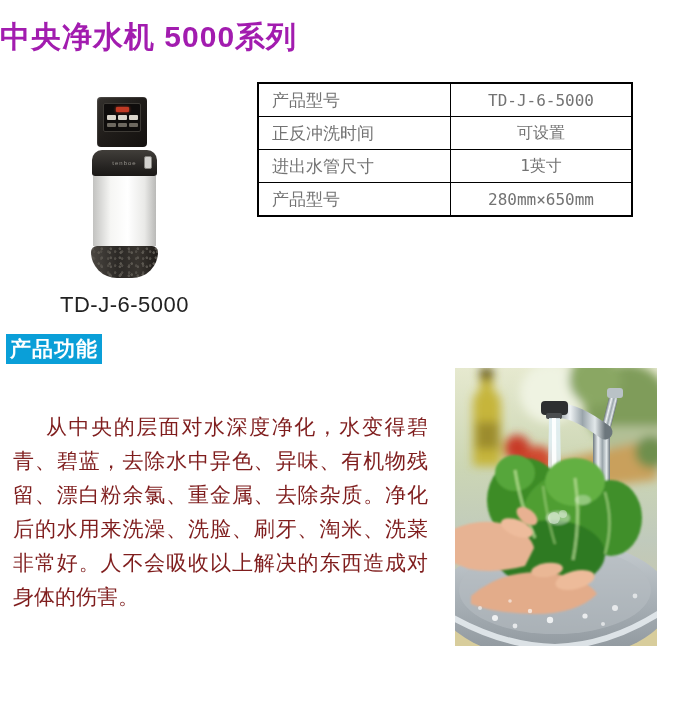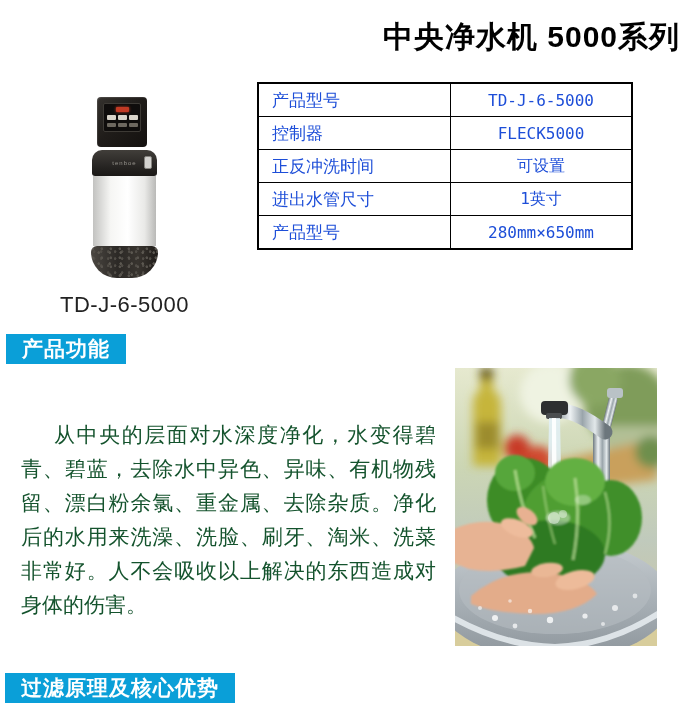--- a/index.html
+++ b/index.html
@@ -2,22 +2,22 @@
 <html><head>
 <meta charset="utf-8">
 <style>
   html,body{margin:0;padding:0;background:#ffffff;}
   .page{
     position:relative;width:680px;height:706px;background:#ffffff;overflow:hidden;
     font-family:"Liberation Sans","DejaVu Sans",sans-serif;color:#1a1a1a;
   }
   
   .title{
-    position:absolute;top:17px;left:0;right:0;margin:0;text-align:right;
-    font-size:30px;font-weight:700;color:#000000;letter-spacing:1px;
+    position:absolute;top:17px;left:0;right:0;margin:0;text-align:left;
+    font-size:30px;font-weight:700;color:#a21caf;letter-spacing:1px;
   }
   
   .figure{position:absolute;left:57px;top:95px;width:135px;height:230px;}
   .ctrl-box{
     position:absolute;left:40px;top:2px;width:50px;height:50px;border-radius:4px;
     background:linear-gradient(135deg,#35322e 0%,#201d1a 45%,#14110f 100%);
     box-shadow:inset 1px 1px 1px rgba(255,255,255,.12);
   }
   .ctrl-panel{
     position:absolute;left:6px;top:6px;width:36px;height:27px;border-radius:2px;
@@ -55,35 +55,35 @@
   }
   .caption{
     position:absolute;left:0;top:197px;width:135px;text-align:center;
     font-size:22px;color:#222;letter-spacing:.5px;
   }
   
   .spec-table{
     position:absolute;left:257px;top:82px;width:376px;
     border-collapse:collapse;border:2px solid #000;table-layout:fixed;
   }
-  .spec-table td{border:1px solid #000;height:30px;font-size:17px;color:#1d4ed8;}
+  .spec-table td{border:1px solid #000;height:30px;font-size:17px;color:#737373;}
   .spec-table td.k{width:178px;padding:0 0 0 13px;text-align:left;}
   .spec-table td.v{text-align:center;font-family:"DejaVu Sans Mono","Liberation Sans",monospace;font-size:16px;}
   
   .badge{
-    position:absolute;height:30px;line-height:30px;padding:0 16px;
+    position:absolute;height:30px;line-height:30px;padding:0 4px;
     background:#0a9fd8;color:#ffffff;font-size:21px;font-weight:700;letter-spacing:1px;
     white-space:nowrap;
   }
   .badge1{left:6px;top:334px;}
   .badge2{left:5px;top:673px;}
   
   .desc{
-    position:absolute;left:5px;top:402px;width:415px;margin:16px;
-    font-size:21px;line-height:34px;text-align:justify;text-indent:33px;color:#14532d;
+    position:absolute;left:5px;top:402px;width:415px;margin:8px;
+    font-size:21px;line-height:34px;text-align:justify;text-indent:33px;color:#7f1d1d;
   }
   
   .photo{position:absolute;left:455px;top:368px;width:202px;height:278px;overflow:hidden;}
 </style>
 </head>
 <body>
 
 <div class="page">
 
   <h1 class="title">中央净水机 5000系列</h1>
@@ -111,24 +111,20 @@
     <div class="tank"></div>
     <div class="base"></div>
     <div class="caption">TD-J-6-5000</div>
   </div>
 
   <table class="spec-table">
     <tbody>
       <tr>
         <td class="k">产品型号</td>
         <td class="v">TD-J-6-5000</td>
-      </tr>
-      <tr>
-        <td class="k">控制器</td>
-        <td class="v">FLECK5000</td>
       </tr>
       <tr>
         <td class="k">正反冲洗时间</td>
         <td class="v">可设置</td>
       </tr>
       <tr>
         <td class="k">进出水管尺寸</td>
         <td class="v">1英寸</td>
       </tr>
       <tr>
@@ -241,15 +237,14 @@
         <circle cx="160" cy="240" r="3" opacity="0.7"></circle>
         <circle cx="25" cy="240" r="2" opacity="0.6"></circle>
         <circle cx="75" cy="243" r="2.2" opacity="0.65"></circle>
         <circle cx="148" cy="256" r="2" opacity="0.6"></circle>
         <circle cx="180" cy="228" r="2.4" opacity="0.6"></circle>
         <circle cx="55" cy="233" r="1.8" opacity="0.55"></circle>
       </g>
     </svg>
   </div>
 
-  <div class="badge badge2">过滤原理及核心优势</div>
 
 </div>
 
 </body></html>

